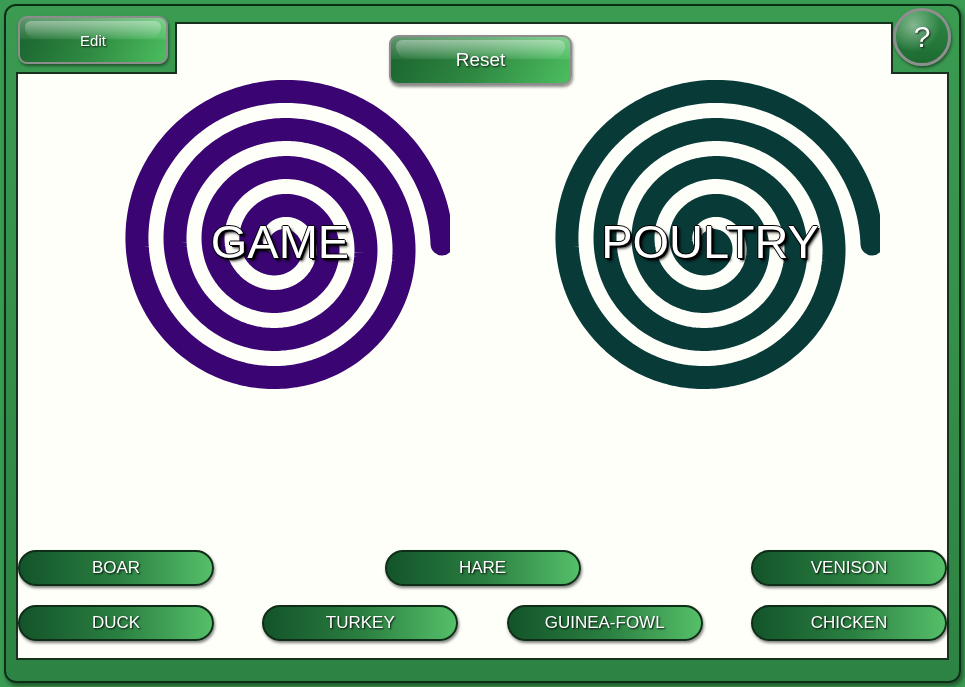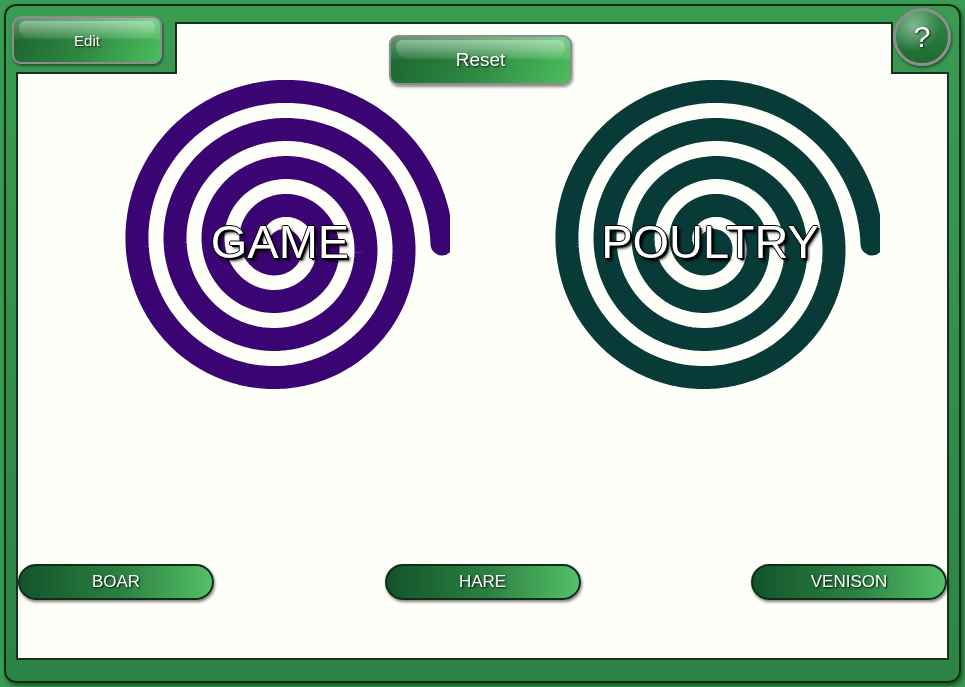--- a/index.html
+++ b/index.html
@@ -79,21 +79,21 @@
   .btn-glossy::after {
     content: "";
     position: absolute;
     left: 5px; right: 5px; top: 3px;
     height: 42%;
     border-radius: 7px 7px 14px 14px;
     background: linear-gradient(to bottom, rgba(255,255,255,0.34), rgba(255,255,255,0.02));
     pointer-events: none;
   }
 
-  #btn-edit  { left: 12px;  top: 16px; width: 150px; height: 48px; font-size: 15px; }
+  #btn-edit  { left: 18px;  top: 16px; width: 150px; height: 48px; font-size: 15px; }
   #btn-reset { left: 389px; top: 35px; width: 183px; height: 50px; font-size: 19px; }
 
   
   #btn-help {
     position: absolute;
     right: 14px; top: 8px;
     width: 58px; height: 58px;
     border-radius: 50%;
     border: 3px solid #8e8e8e;
     background:
@@ -145,21 +145,21 @@
 
   
   .words {
     position: absolute;
     left: 18px;
     width: 929px;
     display: flex;
     flex-direction: column;
     gap: 12px;
   }
-  .words { top: 564px; gap: 19px; }
+  .words { top: 550px; gap: 19px; }
   .word-row {
     display: flex;
     justify-content: space-between;
   }
   .word-btn {
     width: 196px;
     height: 36px;
     border-radius: 18px;
     border: 2px solid #0f2d17;
     background: linear-gradient(to right, #13542a 0%, #2b8041 52%, #55bf69 100%);
@@ -208,15 +208,21 @@
       <div class="spiral-label" id="spiral-label-1" style="color: #ffffff;">POULTRY</div>
     </div>
   </div>
 
   <div class="words" id="word-area">
       <div class="word-row">
         <div class="word-btn">BOAR</div>
         <div class="word-btn">HARE</div>
         <div class="word-btn">VENISON</div>
       </div>
+      <div class="word-row">
+        <div class="word-btn">DUCK</div>
+        <div class="word-btn">TURKEY</div>
+        <div class="word-btn">GUINEA-FOWL</div>
+        <div class="word-btn">CHICKEN</div>
+      </div>
     </div>
 
 </div>
 
 </body></html>

